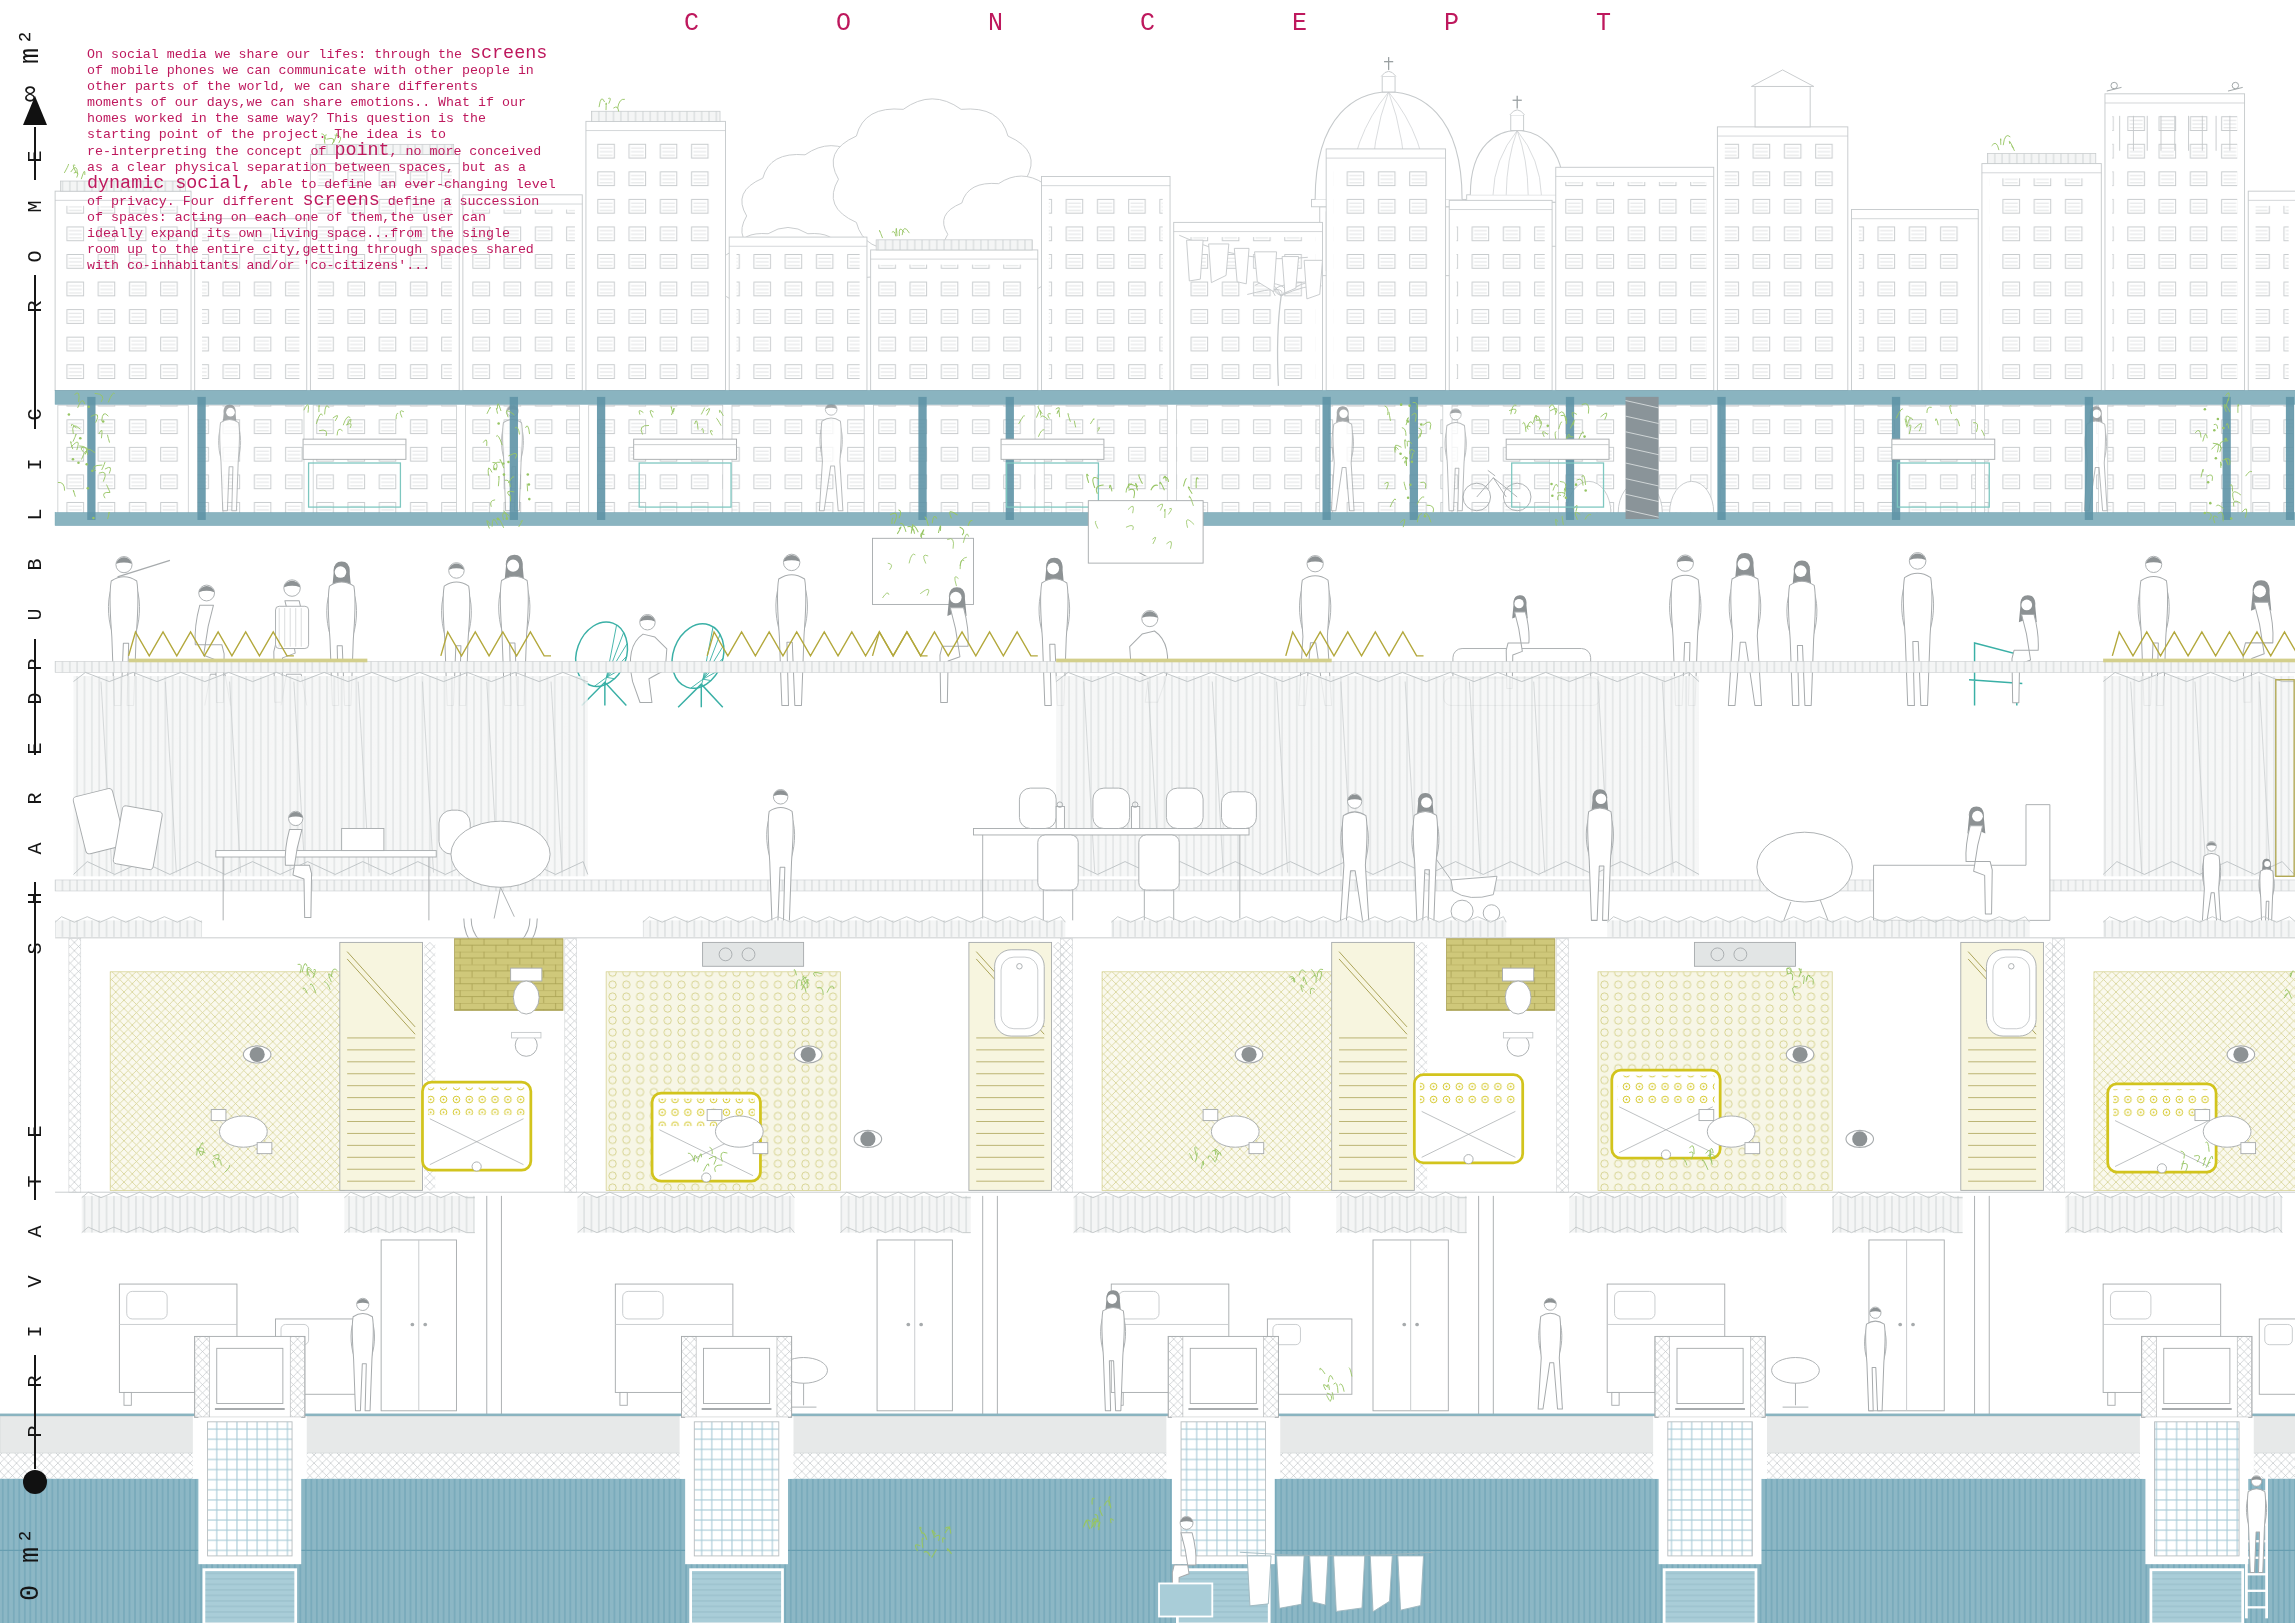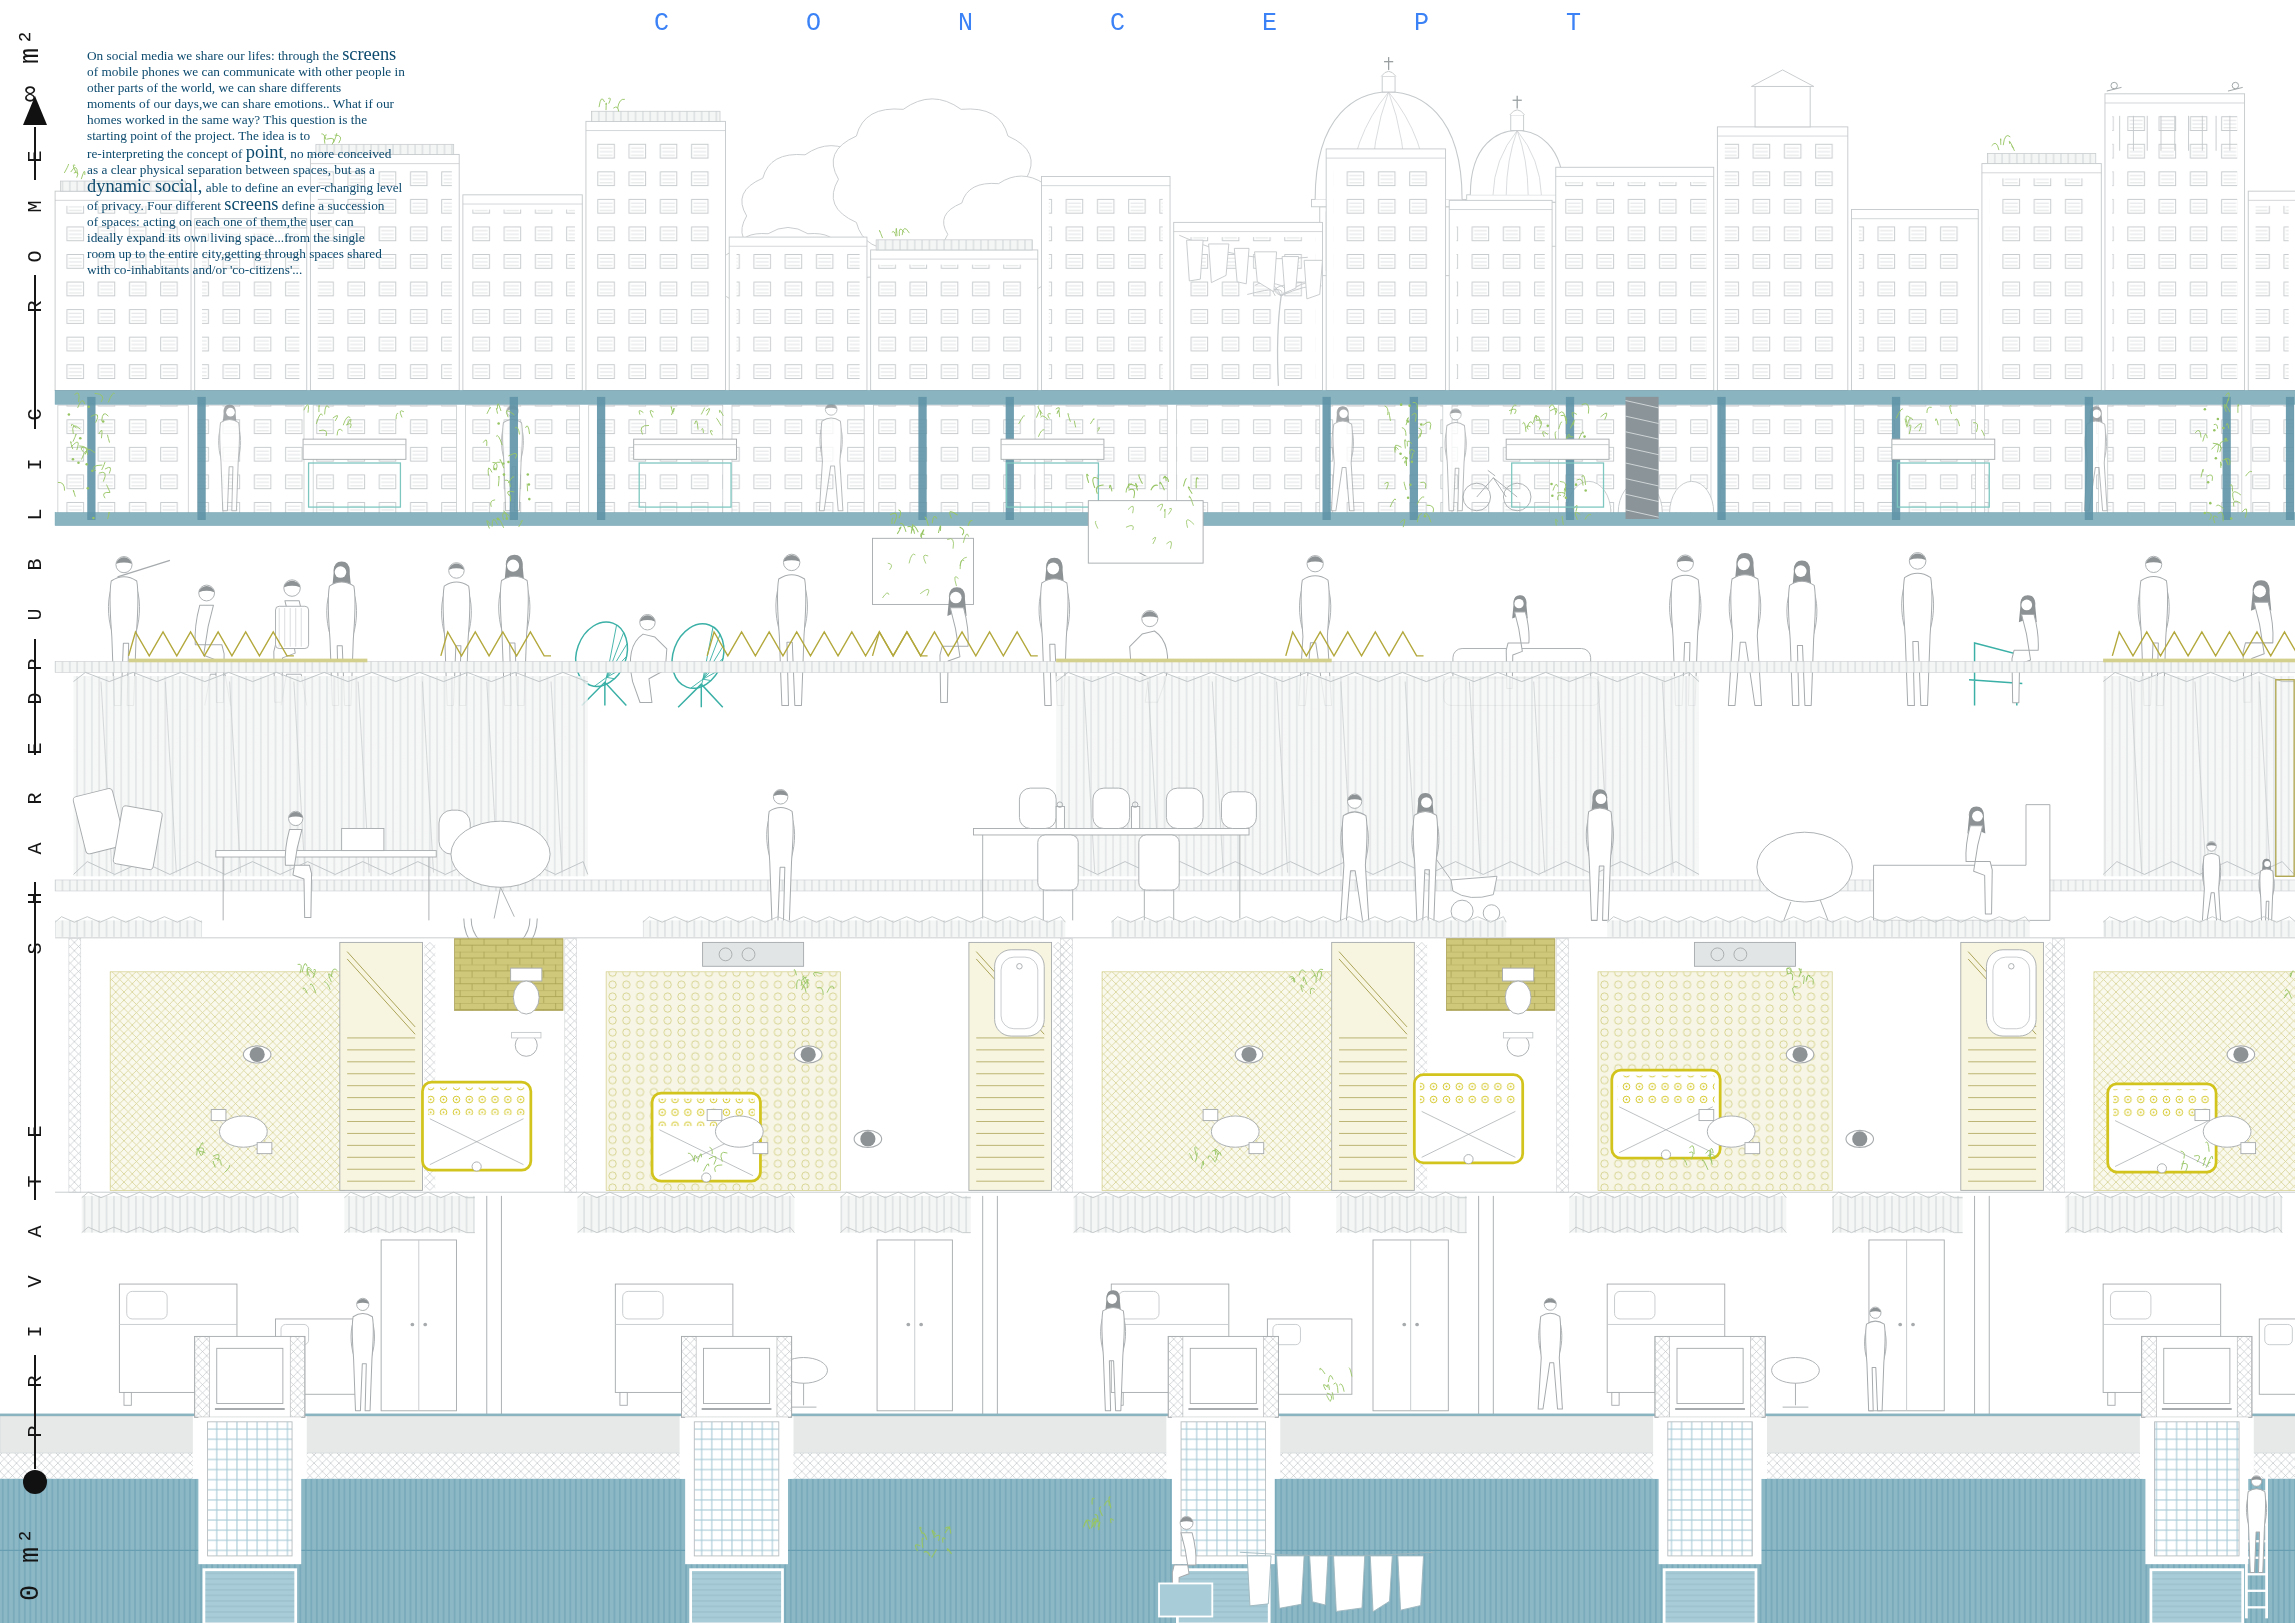--- a/index.html
+++ b/index.html
@@ -1,22 +1,22 @@
 <!DOCTYPE html>
 <html style="font-size:14.7px"><head>
 <meta charset="utf-8">
 <style>
   html,body{margin:0;padding:0;background:#ffffff;}
   #board{position:relative;width:2296px;height:1624px;background:#fff;overflow:hidden;
          font-family:"Liberation Mono","DejaVu Sans Mono",monospace;}
   #scene{position:absolute;left:0;top:0;}
-  #page-title{position:absolute;top:9.2px;left:50%;transform:translateX(-50%);
-    font-size:25px;letter-spacing:61px;color:#3b82f6;white-space:nowrap;}
+  #page-title{position:absolute;top:9.2px;left:50%;transform:translateX(-50%);margin-left:30px;
+    font-size:25px;letter-spacing:61px;color:#be185d;white-space:nowrap;}
   #statement{position:absolute;left:87px;top:46px;width:551px;font-size:13.3px;line-height:16px;
-    color:#0c4a6e;white-space:pre-wrap;font-family:Liberation Serif, serif;}
+    color:#be185d;white-space:pre-wrap;}
   #statement .seg-big{font-size:18.4px;line-height:16px;}
   .vlabel{position:absolute;transform:translate(-50%,-50%) rotate(-90deg);white-space:nowrap;
     color:#161616;font-size:20px;letter-spacing:13px;}
   .vlabel.end{font-size:27px;letter-spacing:2.8px;}
   .axln{position:absolute;left:34px;width:1.8px;background:#161616;}
   .tri{position:absolute;left:23px;top:96px;width:0;height:0;
     border-left:12px solid transparent;border-right:12px solid transparent;border-bottom:29px solid #111;}
   .dot{position:absolute;left:23px;top:1470px;width:24px;height:24px;border-radius:50%;background:#111;}
 </style>
 </head>

